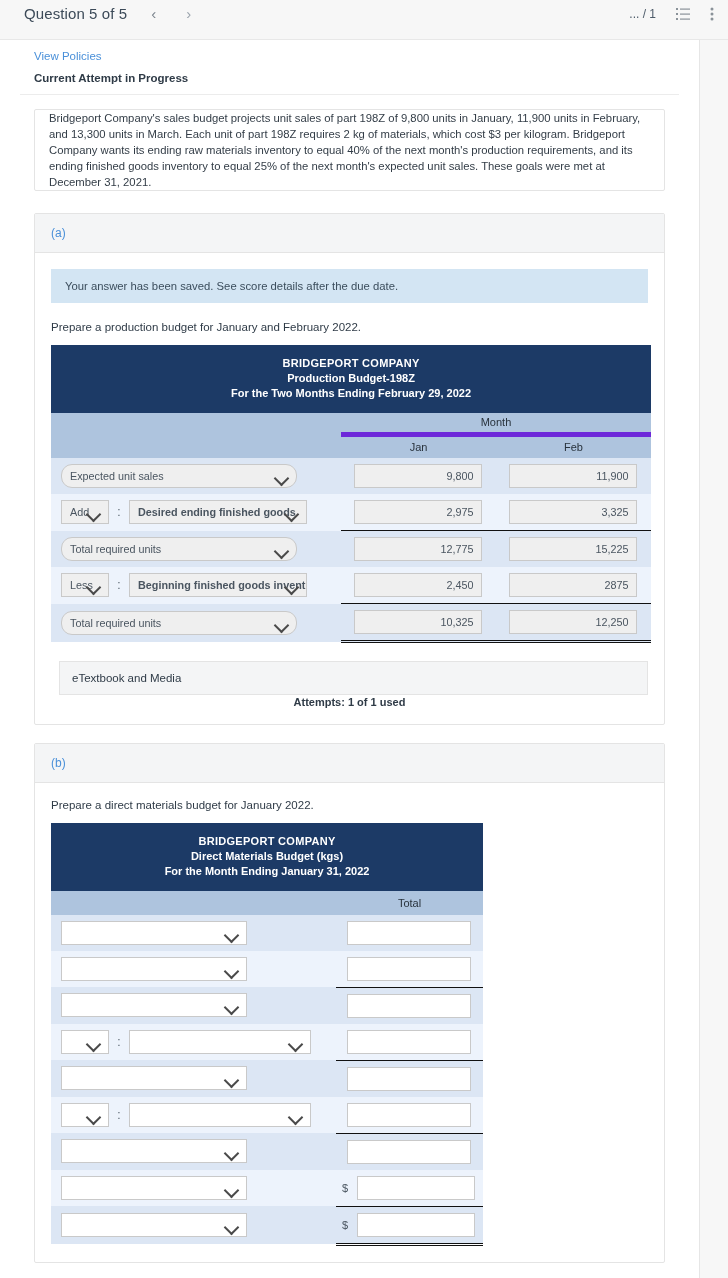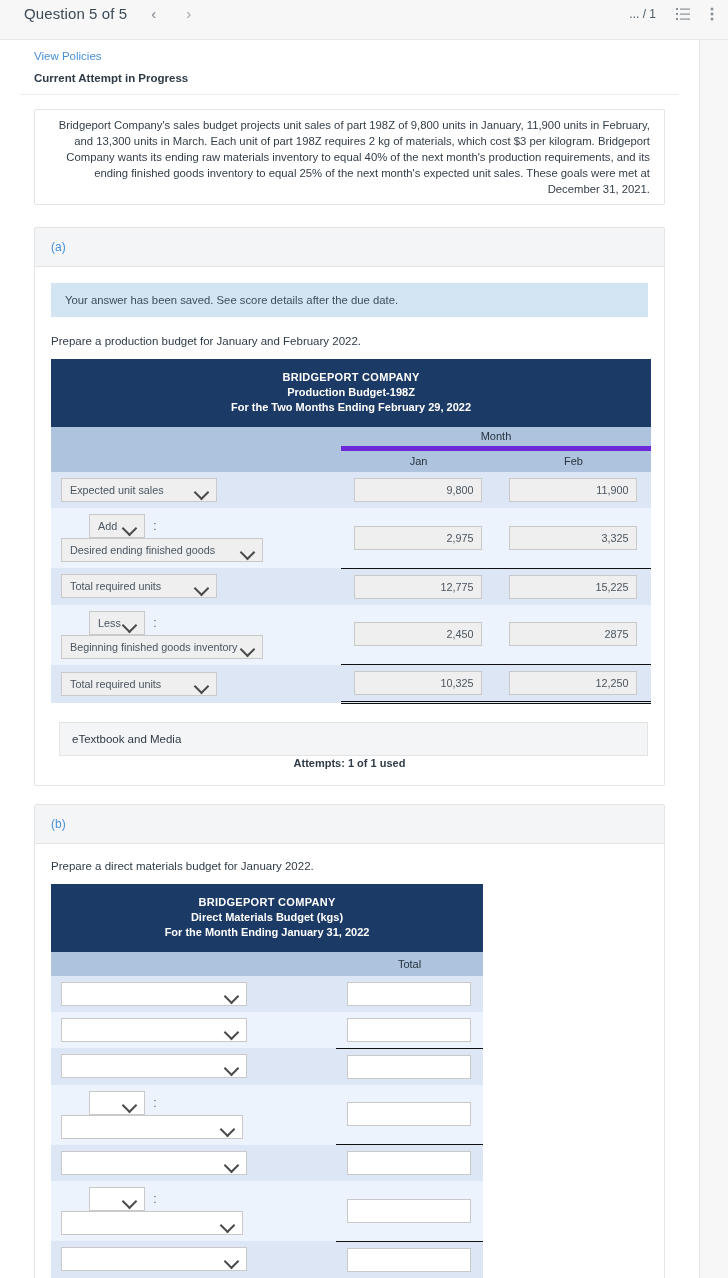--- a/index.html
+++ b/index.html
@@ -48,26 +48,25 @@
   }
   .attempt-title {
     font-size: 11.5px; font-weight: bold; color:#2f3b47;
     margin: 0 0 10px 14px;
   }
   .hr-light { border:0; border-top:1px solid #ececec; margin: 0 0 14px 0; }
 
   .question-box {
     border: 1px solid #e4e4e4;
     border-radius: 2px;
-    padding: 7px 14px;
+    padding: 0 14px;
     margin: 0 14px 22px 14px;
     font-size: 11.3px;
     line-height: 1.42;
     color: #333d47;
-    text-align: right;
   }
 
   
   .part {
     border: 1px solid #e4e4e4;
     border-radius: 2px;
     margin: 0 14px 18px 14px;
     background: #fff;
   }
   .part-head {
@@ -145,23 +144,23 @@
   .sel.blank { background: #ffffff; }
   .sel::after {
     content: "";
     position: absolute;
     right: 9px; top: 8px;
     width: 9px; height: 9px;
     border-left: 2px solid #4a4a4a;
     border-bottom: 2px solid #4a4a4a;
     transform: rotate(-45deg);
   }
-  .sel.w-wide  { width: 156px; }
-  .sel.w-small { width: 56px; margin-left: 28px; }
-  .sel.w-mid   { width: 202px; }
+  .sel.w-wide  { width: 236px; border-radius: 11px; }
+  .sel.w-small { width: 48px; }
+  .sel.w-mid   { width: 178px; font-weight: bold; }
   .sel.w-b-wide{ width: 186px; }
   .sel.w-b-mid { width: 182px; }
   .colon { display:inline-block; margin: 0 5px; color:#5a6570; vertical-align: middle; }
 
   
   .numbox {
     display:inline-block;
     width: 128px; height: 24px;
     border: 1px solid #c9c9c9;
     background: #efefef;

